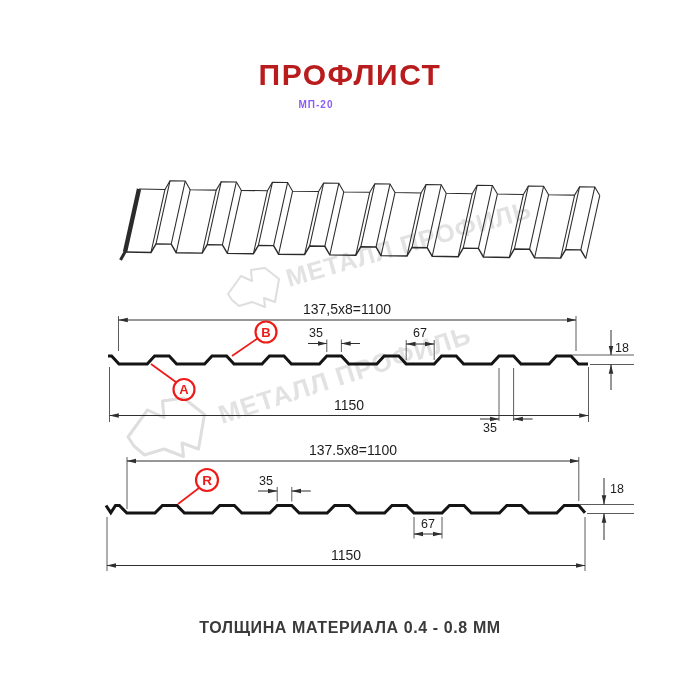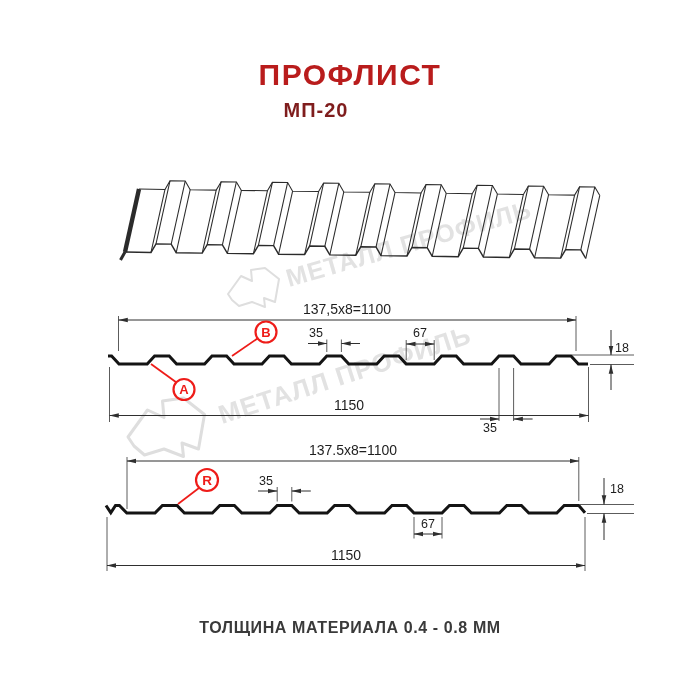--- a/index.html
+++ b/index.html
@@ -1,21 +1,21 @@
 <!DOCTYPE html>
 <html><head>
 <meta charset="utf-8">
 <style>
   html,body{margin:0;padding:0;background:#fff;}
   .stage{position:relative;width:700px;height:700px;background:#ffffff;overflow:hidden;
          font-family:"Liberation Sans",sans-serif;}
   .title{position:absolute;top:60px;left:0;width:700px;text-align:center;
          font-size:30px;font-weight:bold;letter-spacing:1.5px;color:#b91c1c;line-height:1;}
   .subtitle{position:absolute;top:100px;left:0;width:632px;text-align:center;
-         font-size:20px;font-weight:bold;letter-spacing:1px;color:#7f1d1d;line-height:1;}
+         font-size:10px;font-weight:bold;letter-spacing:1px;color:#8b5cf6;line-height:1;}
   .footer{position:absolute;top:620px;left:0;width:700px;text-align:center;
          font-size:16px;font-weight:bold;letter-spacing:0.6px;color:#3a3a3a;line-height:1;}
   svg{position:absolute;top:0;left:0;}
   .dimline{stroke:#2f2f2f;stroke-width:1;fill:none;}
   .extline{stroke:#4a4a4a;stroke-width:0.9;fill:none;}
   .profile{stroke:#141414;stroke-width:3;fill:none;stroke-linejoin:miter;stroke-linecap:butt;}
   .dimtext{font-family:"Liberation Sans",sans-serif;font-size:12.5px;fill:#1e1e1e;}
   .dimtext-big{font-family:"Liberation Sans",sans-serif;font-size:14px;fill:#1e1e1e;}
   .red{stroke:#ee1c19;fill:none;}
   .redtext{font-family:"Liberation Sans",sans-serif;font-weight:bold;fill:#ee1c19;}

